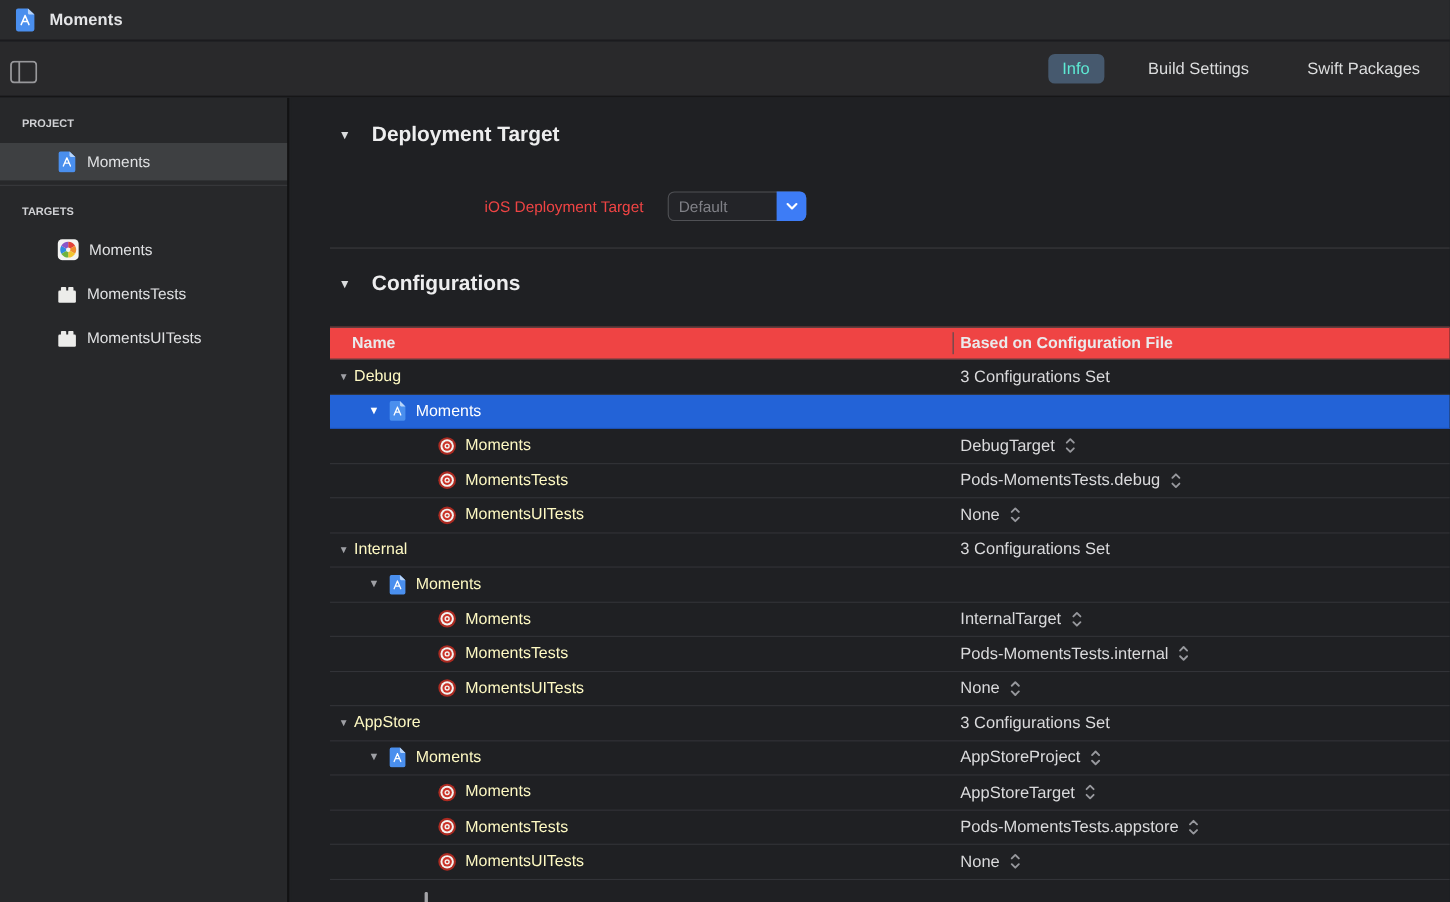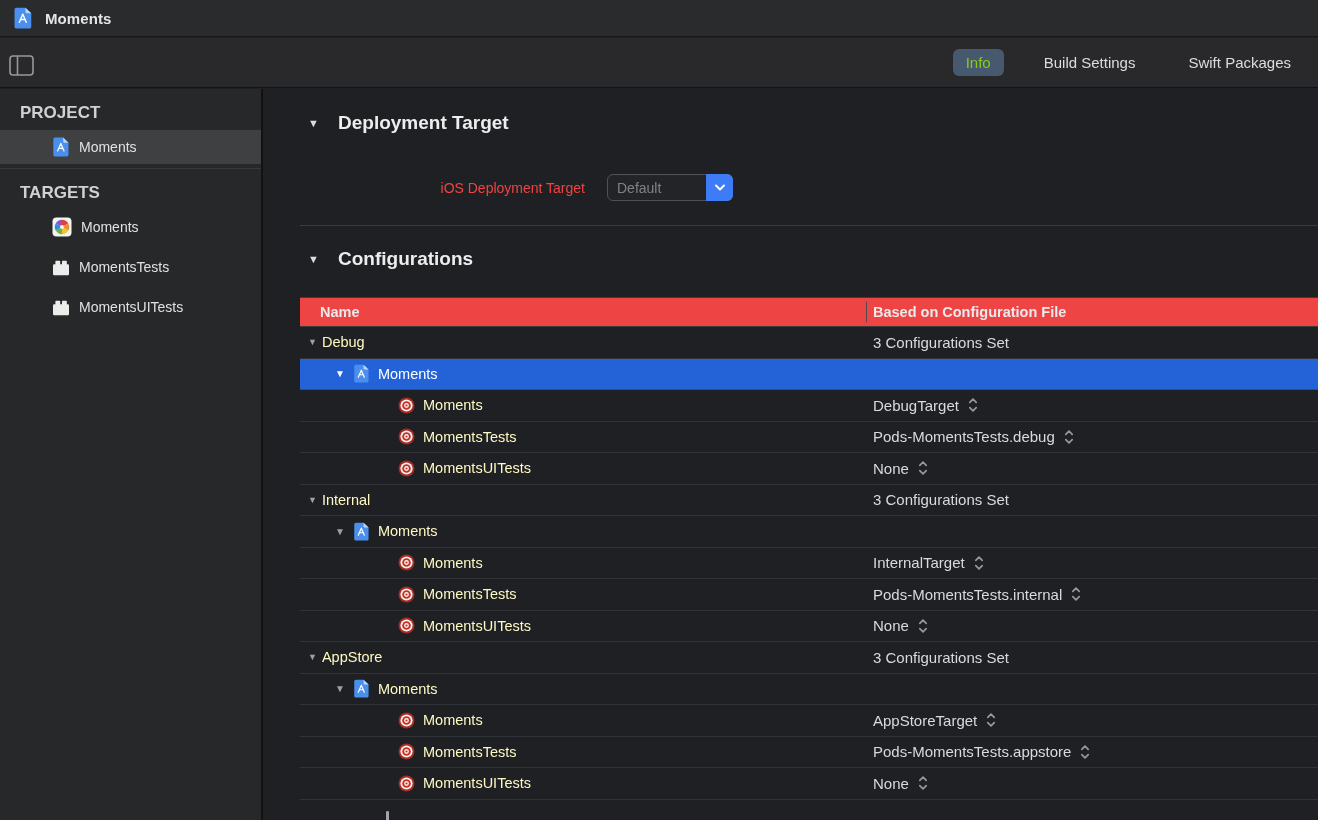--- a/index.html
+++ b/index.html
@@ -30,29 +30,29 @@
   .nav-toggle {
     position: absolute; left: 5px; top: 14px; width: 32px; height: 26px;
     display: flex; align-items: center; justify-content: center;
     background: transparent; border: none; cursor: default;
   }
   .tabs {
     position: absolute; right: 14px; top: 0; height: 100%;
     display: flex; align-items: center; gap: 27px;
   }
   .tab { font-size: 15px; color: #dcddde; padding: 5px 13px; border-radius: 6px; white-space: nowrap; }
-  .tab.active { background: var(--tab-active-bg, #46596e); color: #84cc16; }
+  .tab.active { background: var(--tab-active-bg, #46596e); color: #5eead4; }
 
   
   .sidebar {
     position: absolute; top: 89px; left: 0; width: 263px; bottom: 0;
     background: #27282a; border-right: 2px solid #121213;
   }
   .sb-header { margin-top: 13px; padding-left: 20px; height: 22px; line-height: 22px;
-    font-size: 17px; font-weight: 700; color: #d0d1d4; }
+    font-size: 10px; font-weight: 700; color: #d0d1d4; }
   .sb-item { height: 34px; margin-top: 6px; display: flex; align-items: center;
     padding-left: 52px; gap: 9px; font-size: 14px; color: #e0e1e3; }
   .sb-item.selected { background: #3e4042; }
   .sb-divider { margin-top: 4px; border-top: 1px solid #39393c; }
 
   
   .main { position: absolute; top: 89px; left: 265px; right: 0; bottom: 0; background: #1f2023; overflow: hidden; }
   .section-header { position: absolute; display: flex; align-items: center; }
   .section-header .tri { color: #dadbdd; font-size: 11px; width: 13px; }
   .section-header .stitle { margin-left: 17px; font-size: 19px; font-weight: 700; color: #ededee; }
@@ -407,20 +407,28 @@
             <span class="tri">▼</span>
             <span class="icon project-document-icon">
               <svg width="17" height="19" viewBox="0 0 19 21">
     <path d="M3.2 .6h8.6L17.4 6v12.8a1.8 1.8 0 0 1-1.8 1.8H3.2a1.8 1.8 0 0 1-1.8-1.8V2.4A1.8 1.8 0 0 1 3.2 .6Z" fill="#4a8fee"></path>
     <path d="M11.8 .6 17.4 6h-4.2a1.4 1.4 0 0 1-1.4-1.4Z" fill="#b9d5f9"></path>
     <path d="M9.3 6.8 12.7 14.7M9.3 6.8 5.9 14.7M7 11.9h4.6" stroke="#fff" stroke-width="1.3" fill="none" stroke-linecap="round"></path>
               </svg>
             </span>
             <span class="nm">Moments</span>
           </div>
+          <div class="cell val">
+            <span class="vt">AppStoreProject</span>
+            <span class="icon stepper-icon">
+              <svg width="10" height="16" viewBox="0 0 10 16">
+    <path d="M1.8 5.4 5 2.2 8.2 5.4M1.8 10.6 5 13.8 8.2 10.6" stroke="currentColor" stroke-width="1.7" fill="none" stroke-linecap="round" stroke-linejoin="round"></path>
+              </svg>
+            </span>
+          </div>
         </div>
         <div class="trow target">
           <div class="cell name">
             <span class="icon target-icon">
               <svg width="17" height="17" viewBox="0 0 17 17">
     <circle cx="8.5" cy="8.5" r="8" fill="#ab2a21"></circle>
     <circle cx="8.5" cy="8.5" r="6.1" fill="#f3f3f1"></circle>
     <circle cx="8.5" cy="8.5" r="4.3" fill="#cb3227"></circle>
     <circle cx="8.5" cy="8.5" r="2.4" fill="#f3f3f1"></circle>
     <circle cx="8.5" cy="8.5" r="1.1" fill="#cb3227"></circle>

